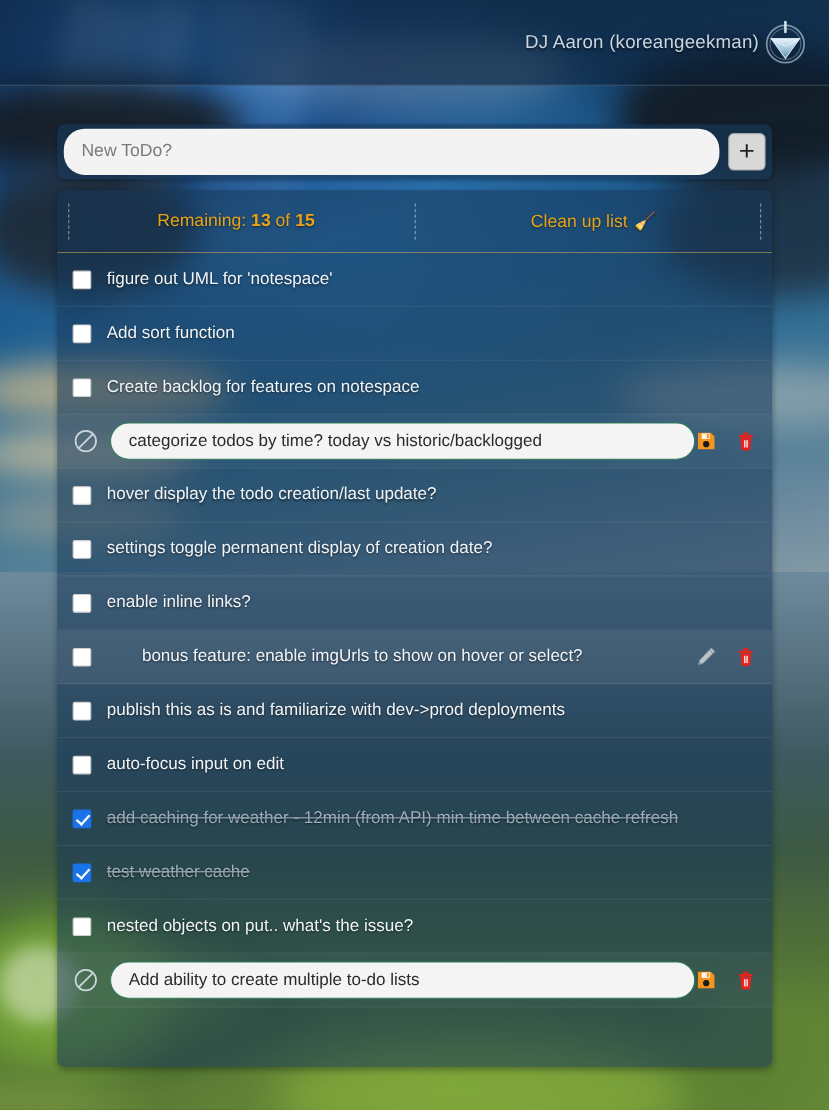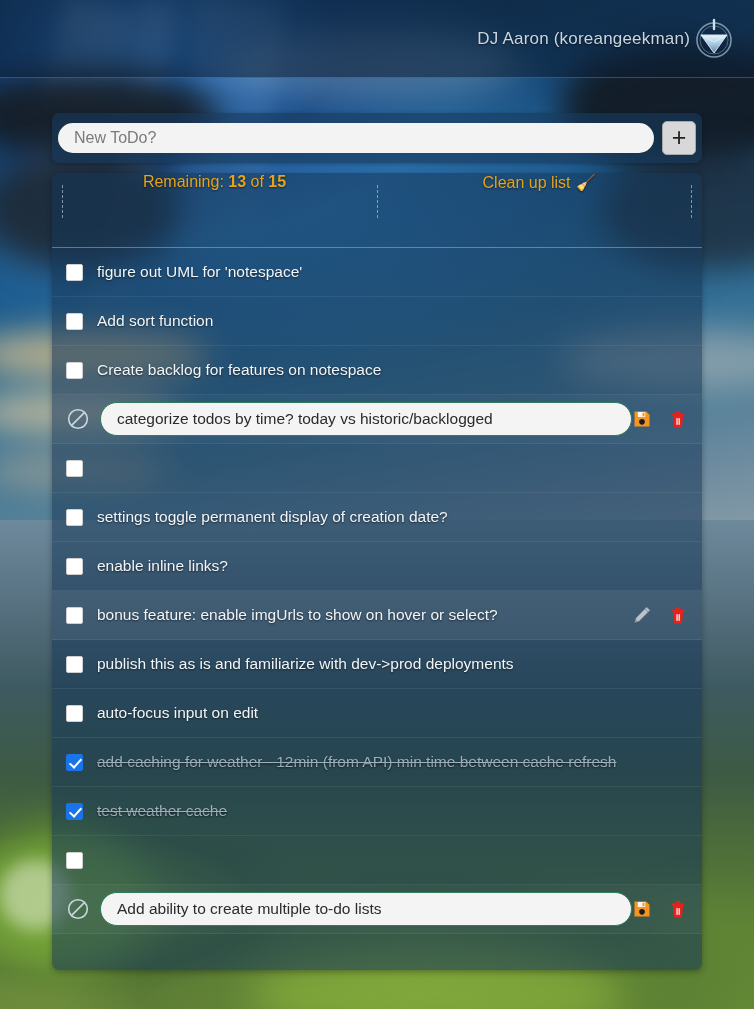--- a/index.html
+++ b/index.html
@@ -88,21 +88,21 @@
     height: 50px;
     background: rgba(24,58,92,.62);
     border-radius: 7px;
     display: flex;
     align-items: center;
     padding: 0 6px;
     box-shadow: 0 1px 4px rgba(0,0,0,.25);
   }
   #newtodo-input {
     flex: 1 1 auto;
-    height: 30px;
+    height: 42px;
     border: none;
     border-radius: 19px;
     padding: 0 16px;
     font-size: 16px;
     font-family: "Liberation Sans", sans-serif;
     color: #8b5cf6;
     background: #f3f3f3;
     outline: none;
   }
   #newtodo-input::placeholder { color: #7a7a7a; }
@@ -129,22 +129,23 @@
     width: 650px;
     height: 797px;
     background: rgba(22,54,88,.55);
     border-radius: 7px;
     overflow: hidden;
     box-shadow: 0 2px 6px rgba(0,0,0,.3);
   }
 
   
   #summary-bar {
-    height: 75px;
+    height: 57px;
     display: flex;
+    align-items: center;
     border-bottom: 1px solid rgba(214,170,85,.55);
     position: relative;
   }
   .summary-cell {
     flex: 1 1 50%;
     text-align: center;
     color: #e8a317;
     font-size: 16px;
     text-shadow: 0 1px 2px rgba(0,0,0,.5);
     cursor: pointer;
@@ -165,21 +166,21 @@
 
   
   .todo-row {
     position: relative;
     height: 49px;
     display: flex;
     align-items: center;
     padding: 0 14px;
     border-bottom: 1px solid rgba(255,255,255,.07);
   }
-  .todo-row.hovered { background: rgba(255,255,255,.07); }
+  .todo-row.hovered { background: rgba(255,255,255,.07); gap: 32px; }
   .todo-row.editing { background: rgba(255,255,255,.03); }
 
   .cbx {
     width: 17px; height: 17px;
     flex: 0 0 17px;
     background: #ffffff;
     border: 1px solid #cfcfcf;
     border-radius: 2px;
     cursor: pointer;
   }
@@ -340,20 +341,21 @@
               <rect x="9.2" y="2.6" width="5.6" height="2.6" rx="1" fill="#e5231c"></rect>
               <path d="M6 8.4 h12 l-1.2 12.4 a1.6 1.6 0 0 1 -1.6 1.4 h-6.4 a1.6 1.6 0 0 1 -1.6 -1.4 Z" fill="#e5231c"></path>
               <rect x="10" y="11" width="1.7" height="8" fill="#ffffff" opacity=".85"></rect>
               <rect x="12.6" y="11" width="1.7" height="8" fill="#ffffff" opacity=".85"></rect>
             </svg>
           </span>
         </div>
       </div>
       <div class="todo-row">
         <span class="cbx"></span>
+        <span class="todo-text">hover display the todo creation/last update?</span>
       </div>
       <div class="todo-row">
         <span class="cbx"></span>
         <span class="todo-text">settings toggle permanent display of creation date?</span>
       </div>
       <div class="todo-row">
         <span class="cbx"></span>
         <span class="todo-text">enable inline links?</span>
       </div>
       <div class="todo-row hovered">
@@ -389,20 +391,21 @@
       <div class="todo-row">
         <span class="cbx checked"></span>
         <span class="todo-text done">add caching for weather - 12min (from API) min time between cache refresh</span>
       </div>
       <div class="todo-row">
         <span class="cbx checked"></span>
         <span class="todo-text done">test weather cache</span>
       </div>
       <div class="todo-row">
         <span class="cbx"></span>
+        <span class="todo-text">nested objects on put.. what's the issue?</span>
       </div>
       <div class="todo-row editing">
         <span class="ban-icon"><svg viewBox="0 0 24 24" width="24" height="24" aria-hidden="true">
             <circle cx="12" cy="12" r="9.3" fill="none" stroke="#cbd6dd" stroke-width="1.6"></circle>
             <path d="M5.6 18.4 L18.4 5.6" stroke="#cbd6dd" stroke-width="1.6"></path>
           </svg></span>
         <input type="text" class="edit-input" value="Add ability to create multiple to-do lists" style="">
         <div class="row-actions">
           <span class="icon-btn">
             <svg viewBox="0 0 24 24" width="20" height="20" aria-hidden="true">

